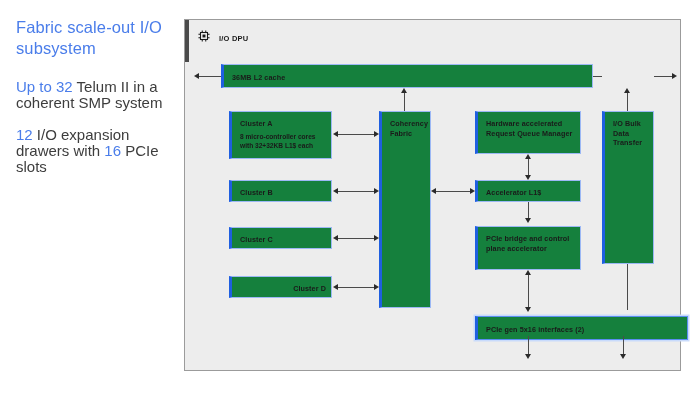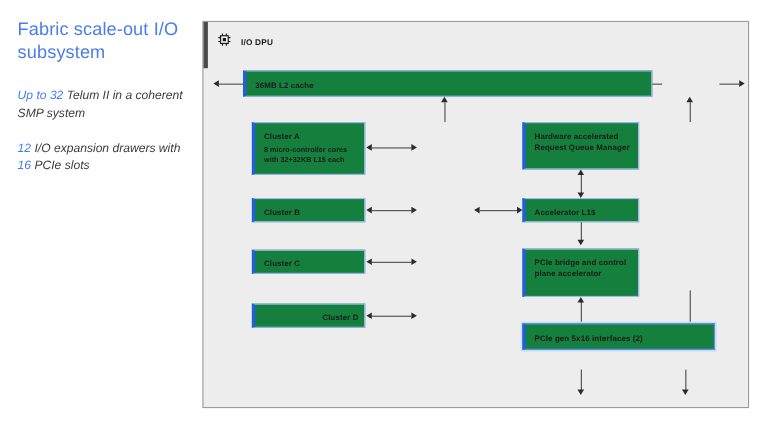--- a/index.html
+++ b/index.html
@@ -25,25 +25,24 @@
   }
   .headline {
     font-size: 16.5px;
     line-height: 21px;
     color: #4a7dea;
     font-weight: 400;
     letter-spacing: 0.1px;
   }
   .bullets { margin-top: 20px; }
   .bullet {
-    font-size: 11px;
+    font-size: 15px;
     line-height: 16px;
     color: #3d3d3d;
     margin-bottom: 16px;
-    font-style: italic;
   }
   .hl { color: #4a7dea; }
 
   
   .panel {
     position: absolute;
     left: 184px;
     top: 19px;
     width: 497px;
     height: 352px;
@@ -208,20 +207,23 @@
   <div class="arrow arr-left" style="left:148px; top:215px;"></div>
   <div class="arrow arr-right" style="left:189px; top:215px;"></div>
 
   <div class="box" style="left:44px; top:256px; width:103px; height:22px;">
     <div class="txt" style="top:7px;text-align:right;">Cluster D</div>
   </div>
   <div class="hline" style="left:153px; top:267px; width:36px;"></div>
   <div class="arrow arr-left" style="left:148px; top:264px;"></div>
   <div class="arrow arr-right" style="left:189px; top:264px;"></div>
 
+  <div class="box" style="left:194px; top:91px; width:52px; height:197px;">
+    <div class="txt">Coherency Fabric</div>
+  </div>
 
   <div class="vline" style="left:219px; top:73px; height:18px;"></div>
   <div class="arrow arr-up" style="left:216px; top:68px;"></div>
 
   <div class="hline" style="left:251px; top:171px; width:34px;"></div>
   <div class="arrow arr-left" style="left:246px; top:168px;"></div>
   <div class="arrow arr-right" style="left:285px; top:168px;"></div>
 
   <div class="box" style="left:290px; top:91px; width:106px; height:43px;">
     <div class="txt">Hardware accelerated Request Queue Manager</div>
@@ -239,27 +241,30 @@
   <div class="arrow arr-down" style="left:340px; top:198px;"></div>
 
   <div class="box" style="left:290px; top:206px; width:106px; height:44px;">
     <div class="txt">PCIe bridge and control plane accelerator</div>
   </div>
 
   <div class="vline" style="left:343px; top:253px; height:37px;"></div>
   <div class="arrow arr-up" style="left:340px; top:250px;"></div>
   <div class="arrow arr-down" style="left:340px; top:287px;"></div>
 
+  <div class="box" style="left:417px; top:91px; width:52px; height:153px;">
+    <div class="txt">I/O Bulk Data Transfer</div>
+  </div>
 
   <div class="vline" style="left:442px; top:73px; height:18px;"></div>
   <div class="arrow arr-up" style="left:439px; top:68px;"></div>
 
   <div class="vline" style="left:442px; top:244px; height:46px;"></div>
 
-  <div class="box emph" style="left:290px; top:274px; width:175px; height:24px;">
+  <div class="box emph" style="left:290px; top:296px; width:213px; height:24px;">
     <div class="txt" style="top:8px;">PCIe gen 5x16 interfaces (2)</div>
   </div>
 
   <div class="vline" style="left:343px; top:316px; height:20px;"></div>
   <div class="arrow arr-down" style="left:340px; top:334px;"></div>
 
   <div class="vline" style="left:438px; top:316px; height:20px;"></div>
   <div class="arrow arr-down" style="left:435px; top:334px;"></div>
 
 </div>

